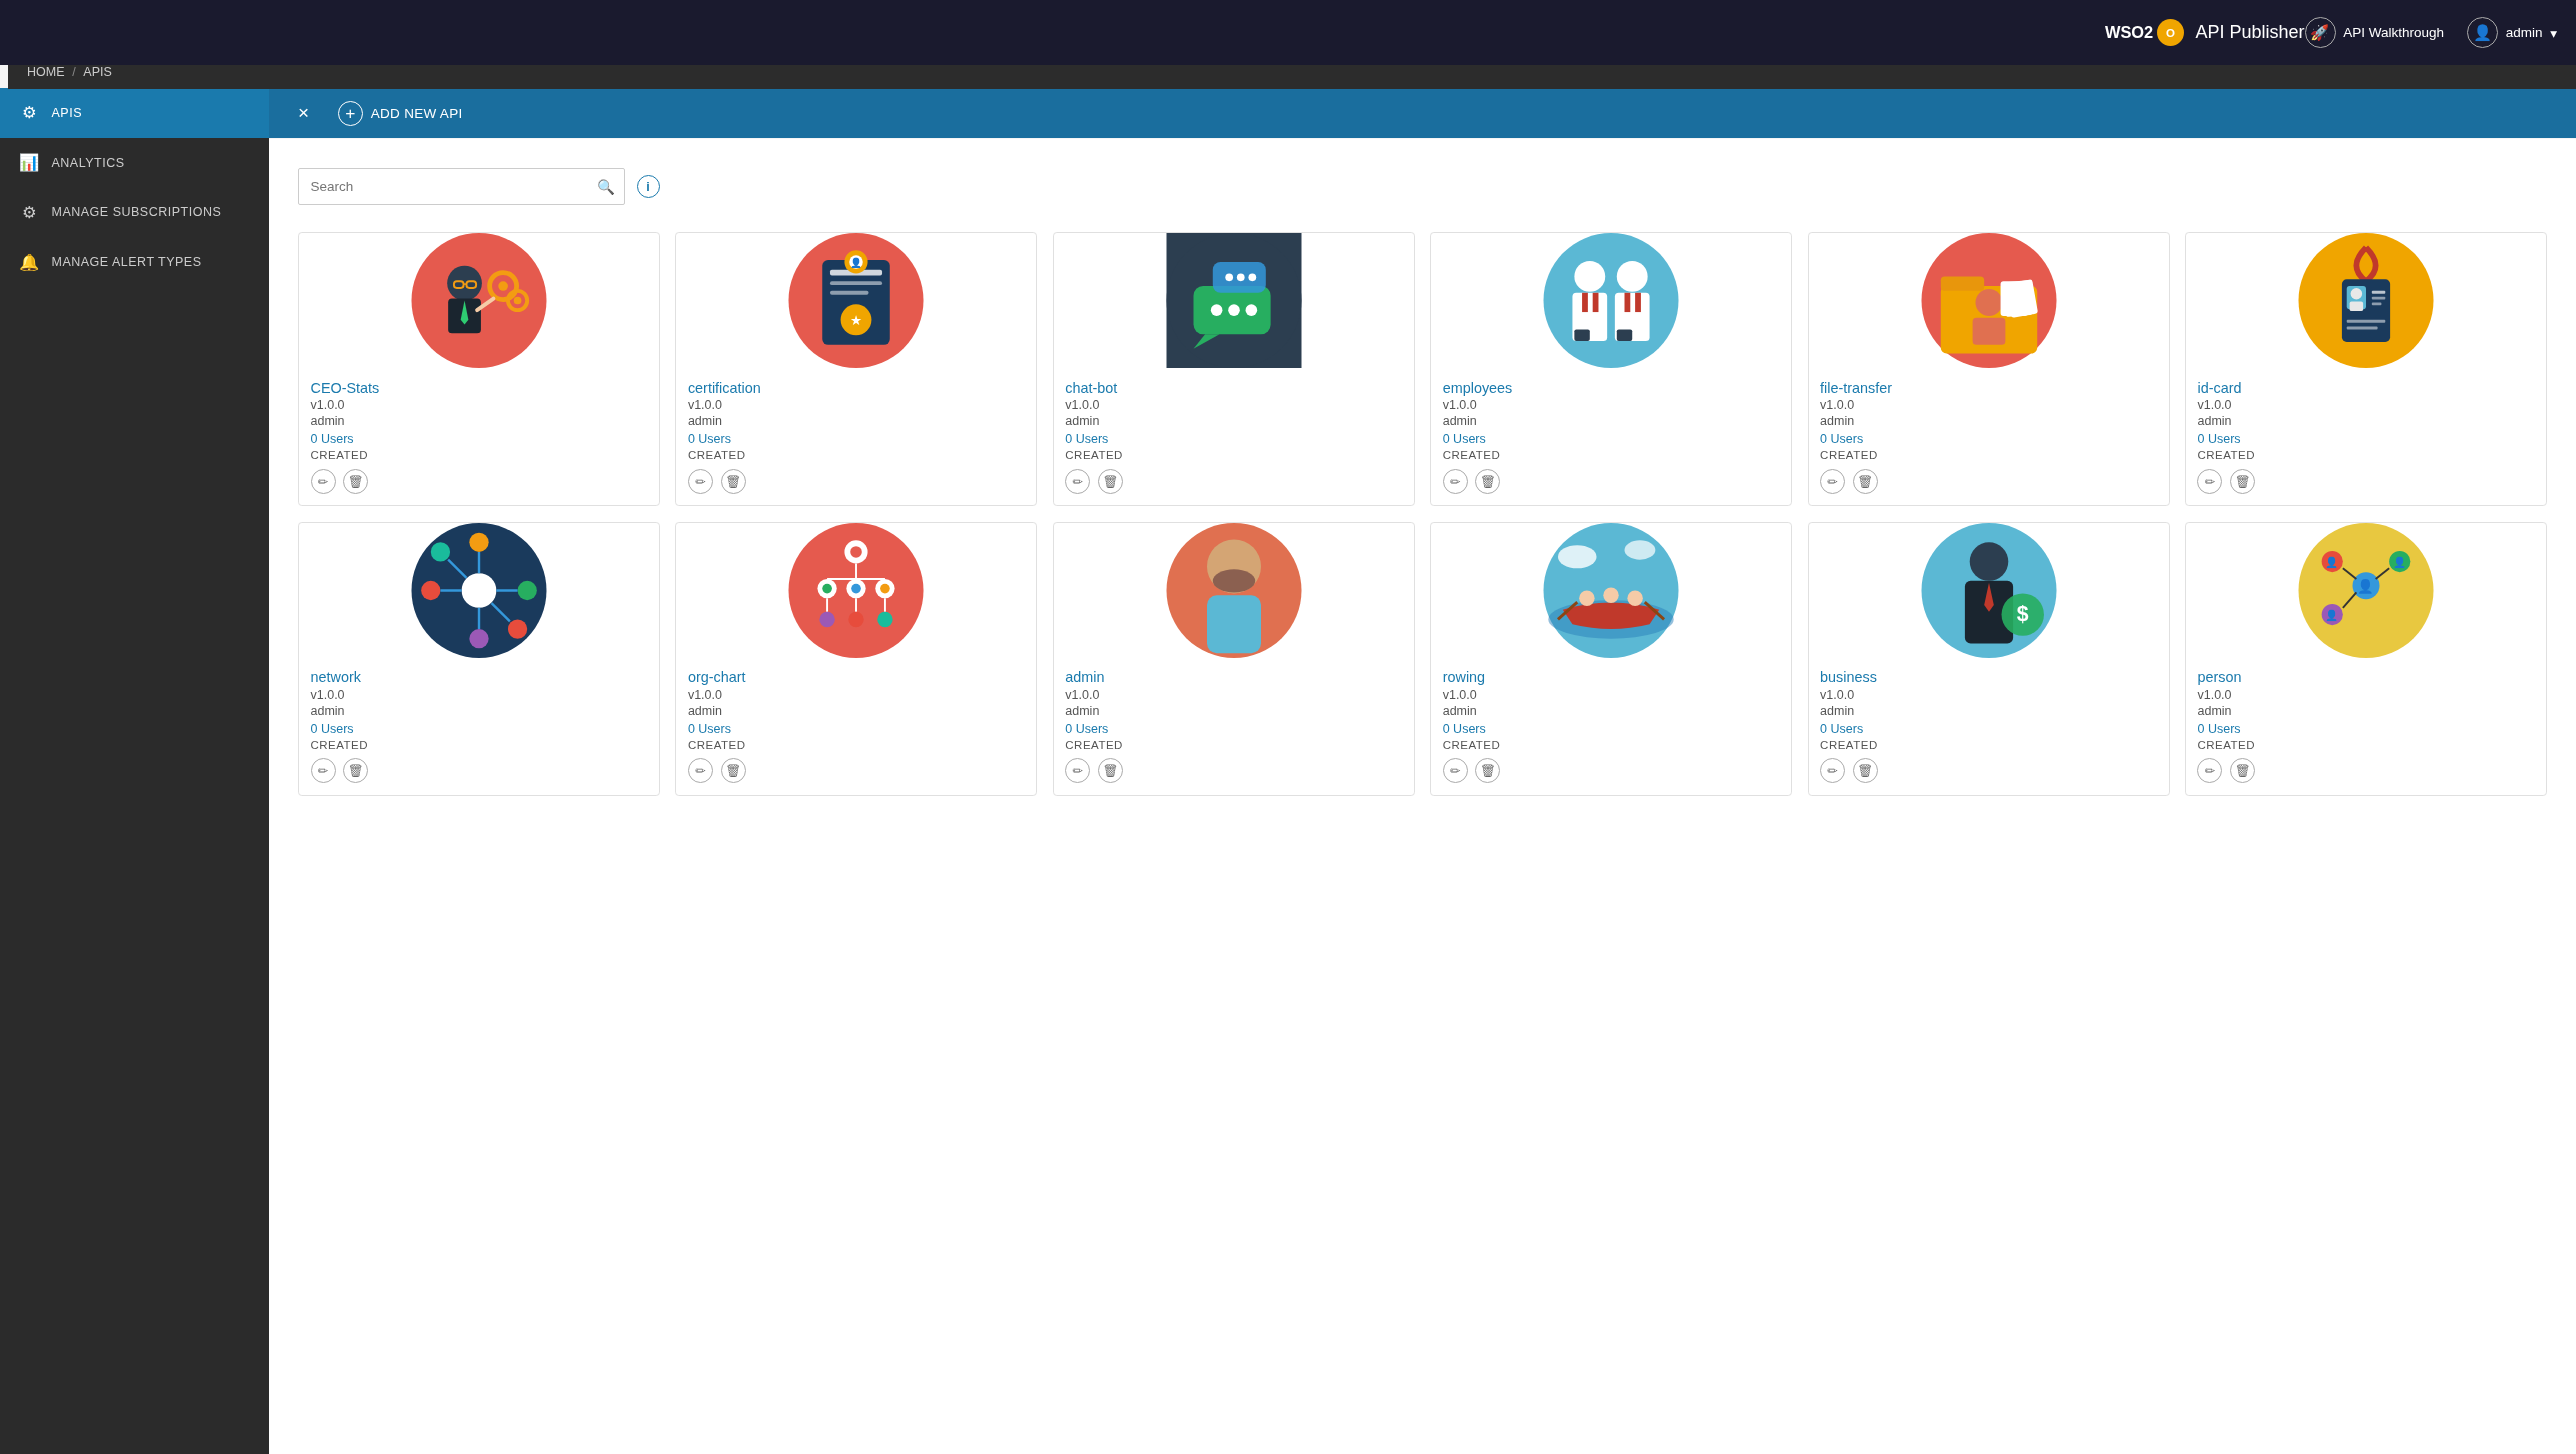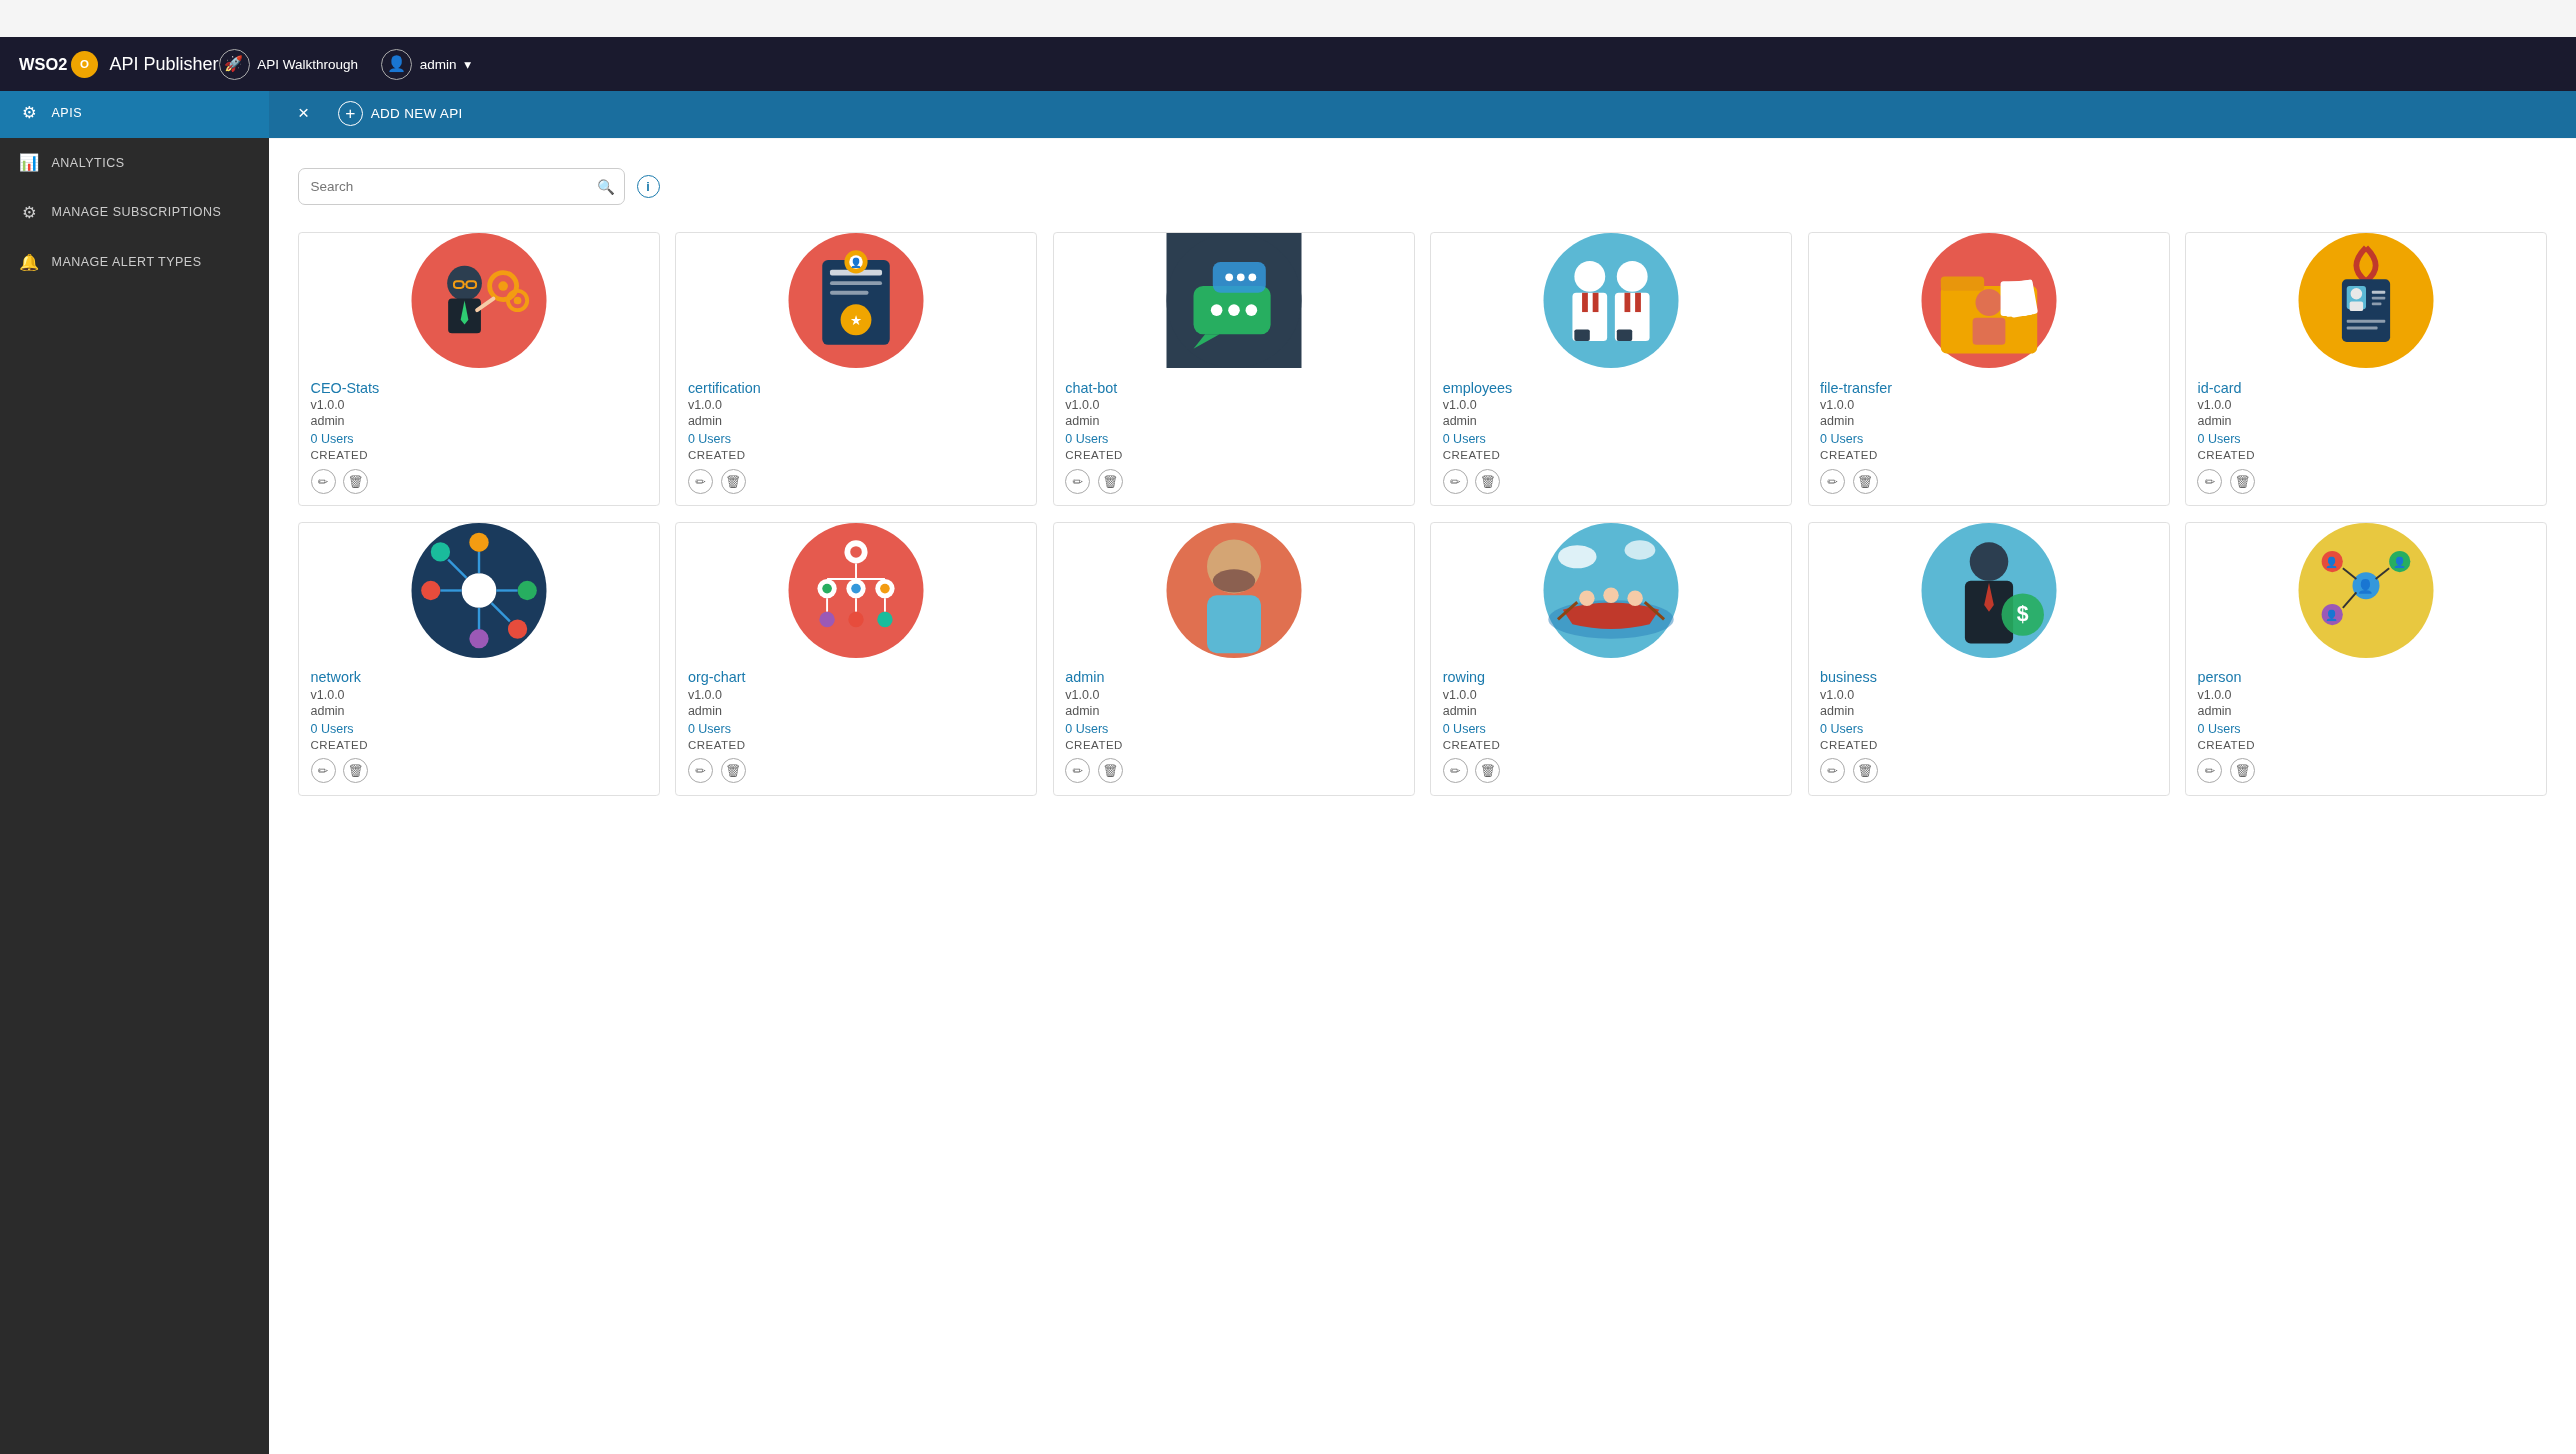--- a/index.html
+++ b/index.html
@@ -1,29 +1,28 @@
 <!DOCTYPE html>
 <html><head>
   <meta charset="utf-8">
   <style>
     * { box-sizing: border-box; margin: 0; padding: 0; }
     body { font-family: 'Segoe UI', Arial, sans-serif; background: #f5f5f5; overflow: hidden; }
 
     
     .top-navbar {
       background: #1a1a2e;
-      height: 54px;
-      display: flex;
-      align-items: center;
-      justify-content: flex-start;
+      height: 65px;
+      display: flex;
+      align-items: center;
+      justify-content: flex-end;
       padding: 0 19px;
       position: fixed;
       top: 0; left: 0; right: 0;
       z-index: 100;
-      margin-top: 37px;
     }
     .navbar-brand {
       display: flex;
       align-items: center;
       gap: 7.7px;
       color: white;
       font-size: 17.3px;
       font-weight: 500;
     }
     .wso2-logo {
@@ -195,21 +194,21 @@
       margin-bottom: 27px;
     }
     .search-input-wrap {
       position: relative;
       width: 327px;
     }
     .search-input {
       width: 100%;
       height: 37px;
       border: 1px solid #ccc;
-      border-radius: 7px;
+      border-radius: 2px;
       padding: 0 35px 0 11.5px;
       font-size: 13.5px;
       color: #555;
       outline: none;
     }
     .search-icon {
       position: absolute;
       right: 9.6px;
       top: 50%;
       transform: translateY(-50%);

